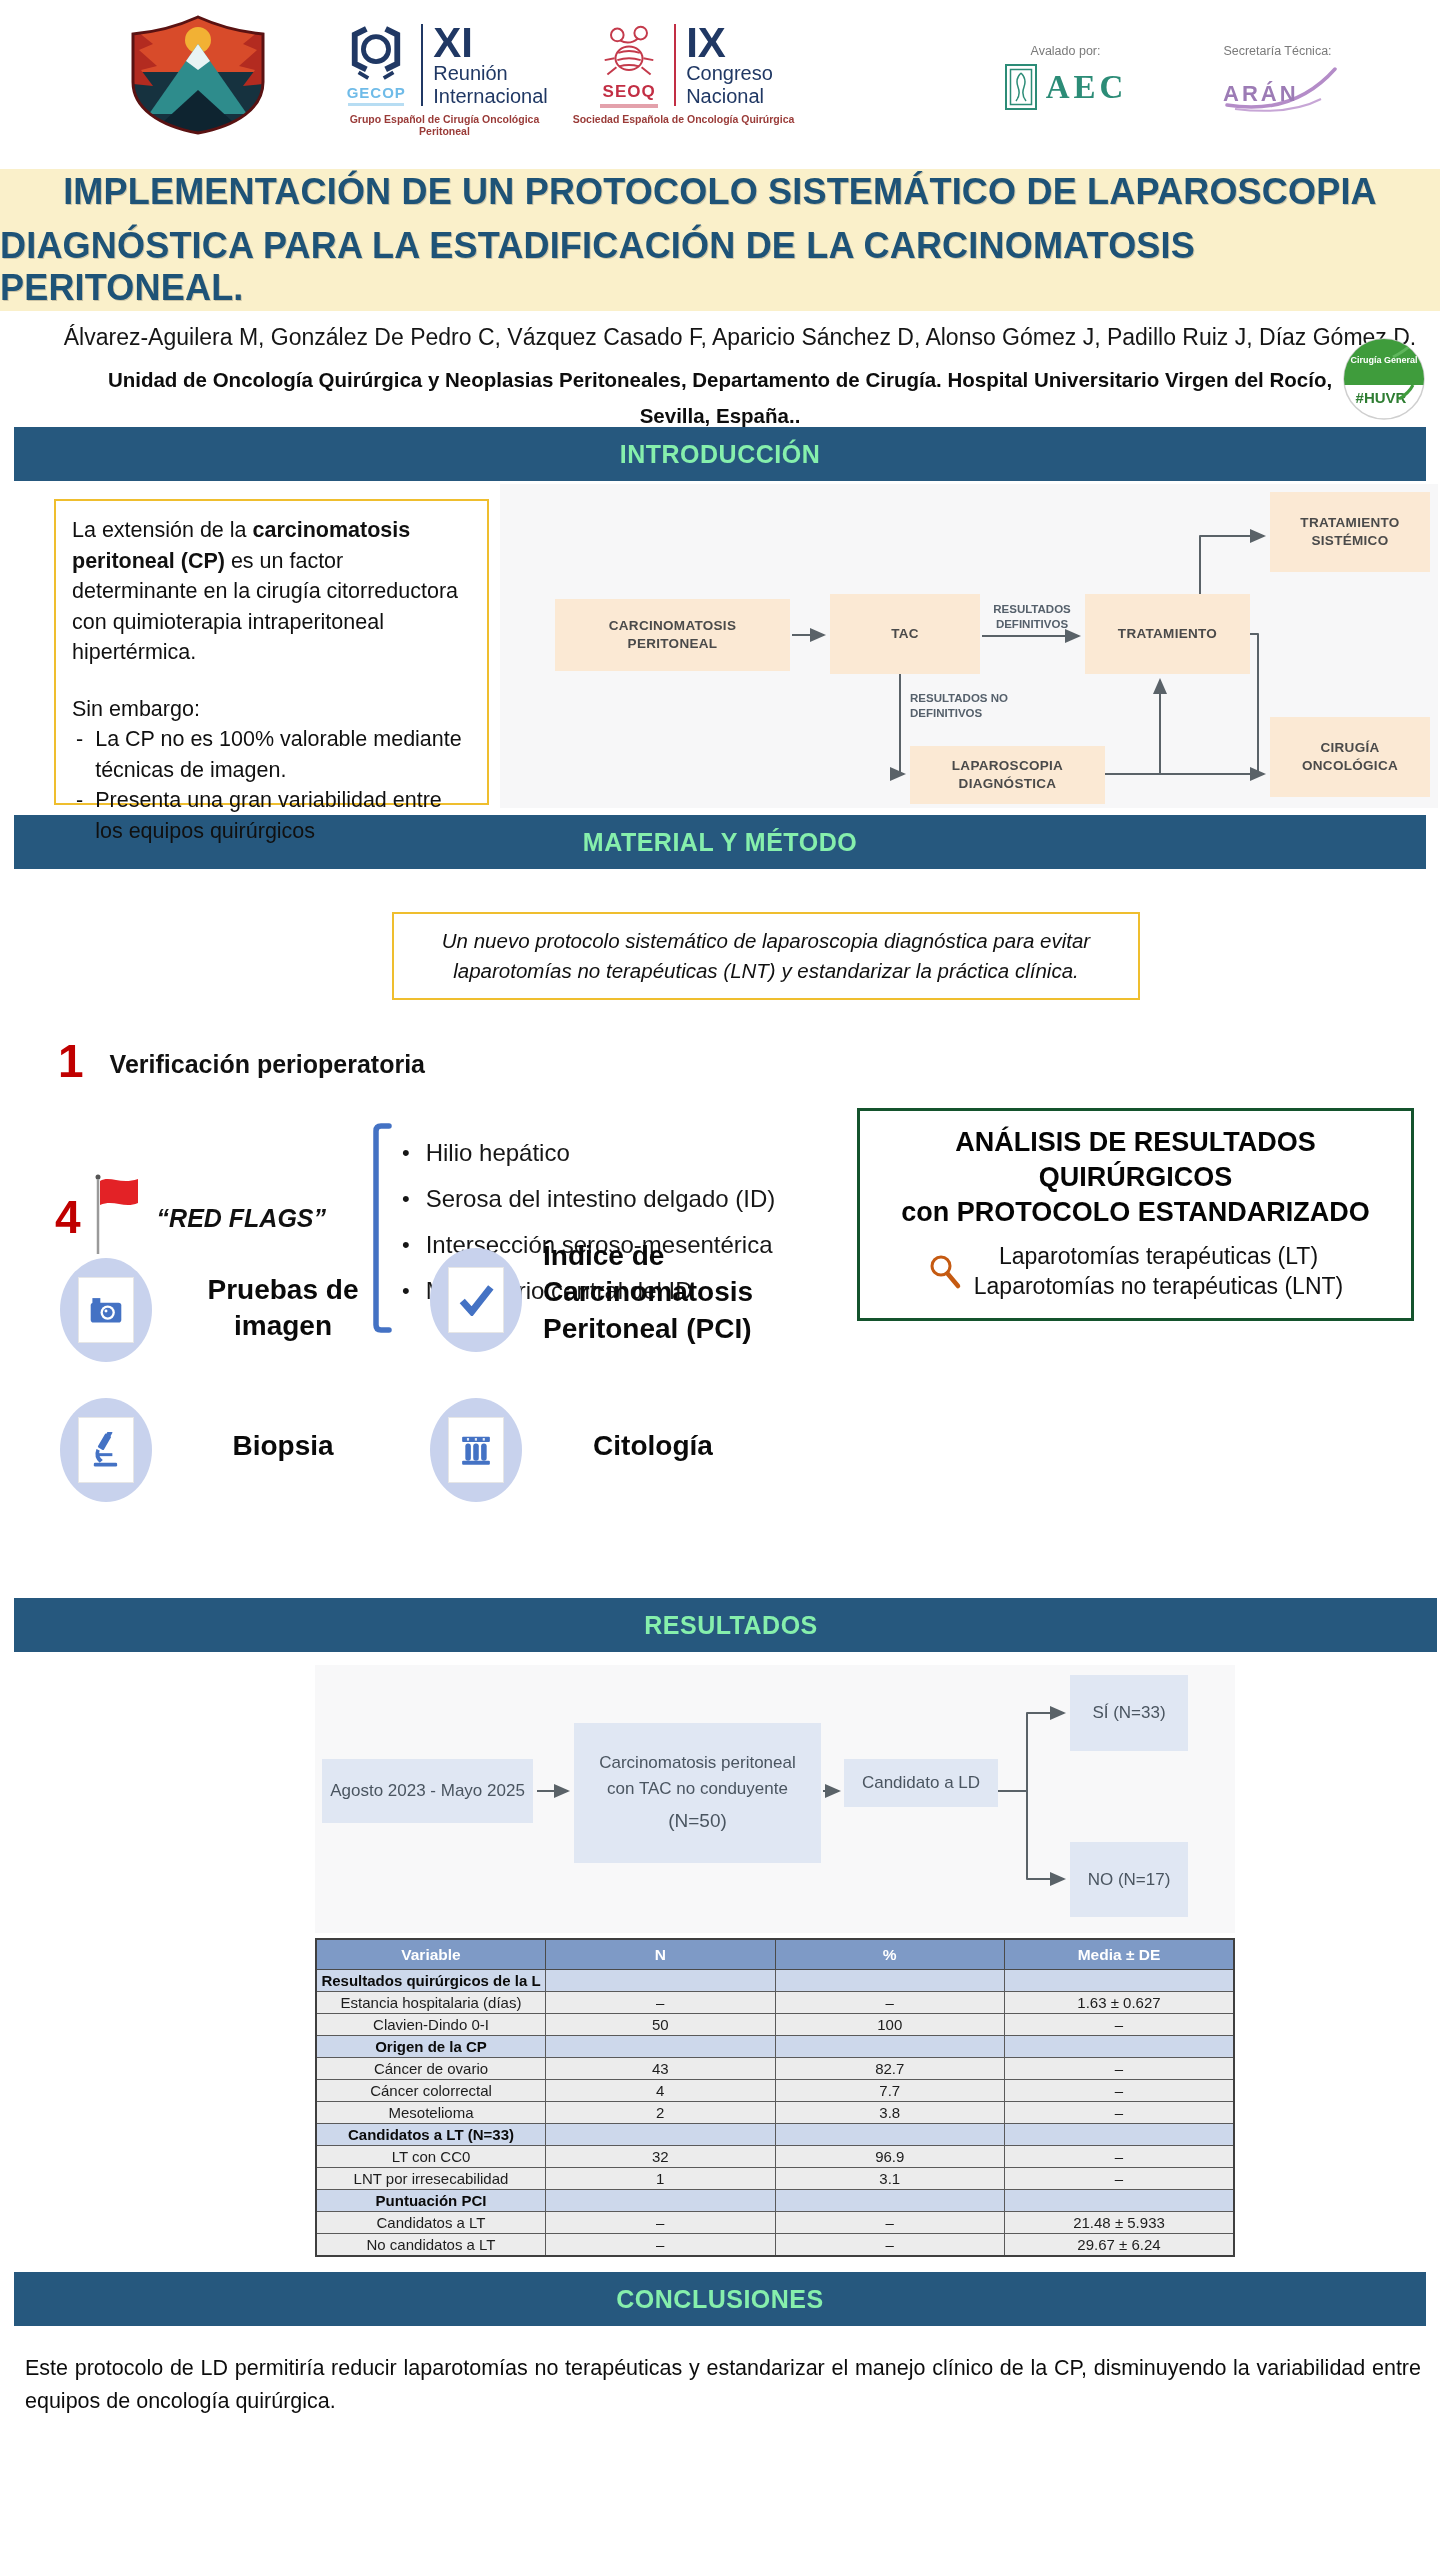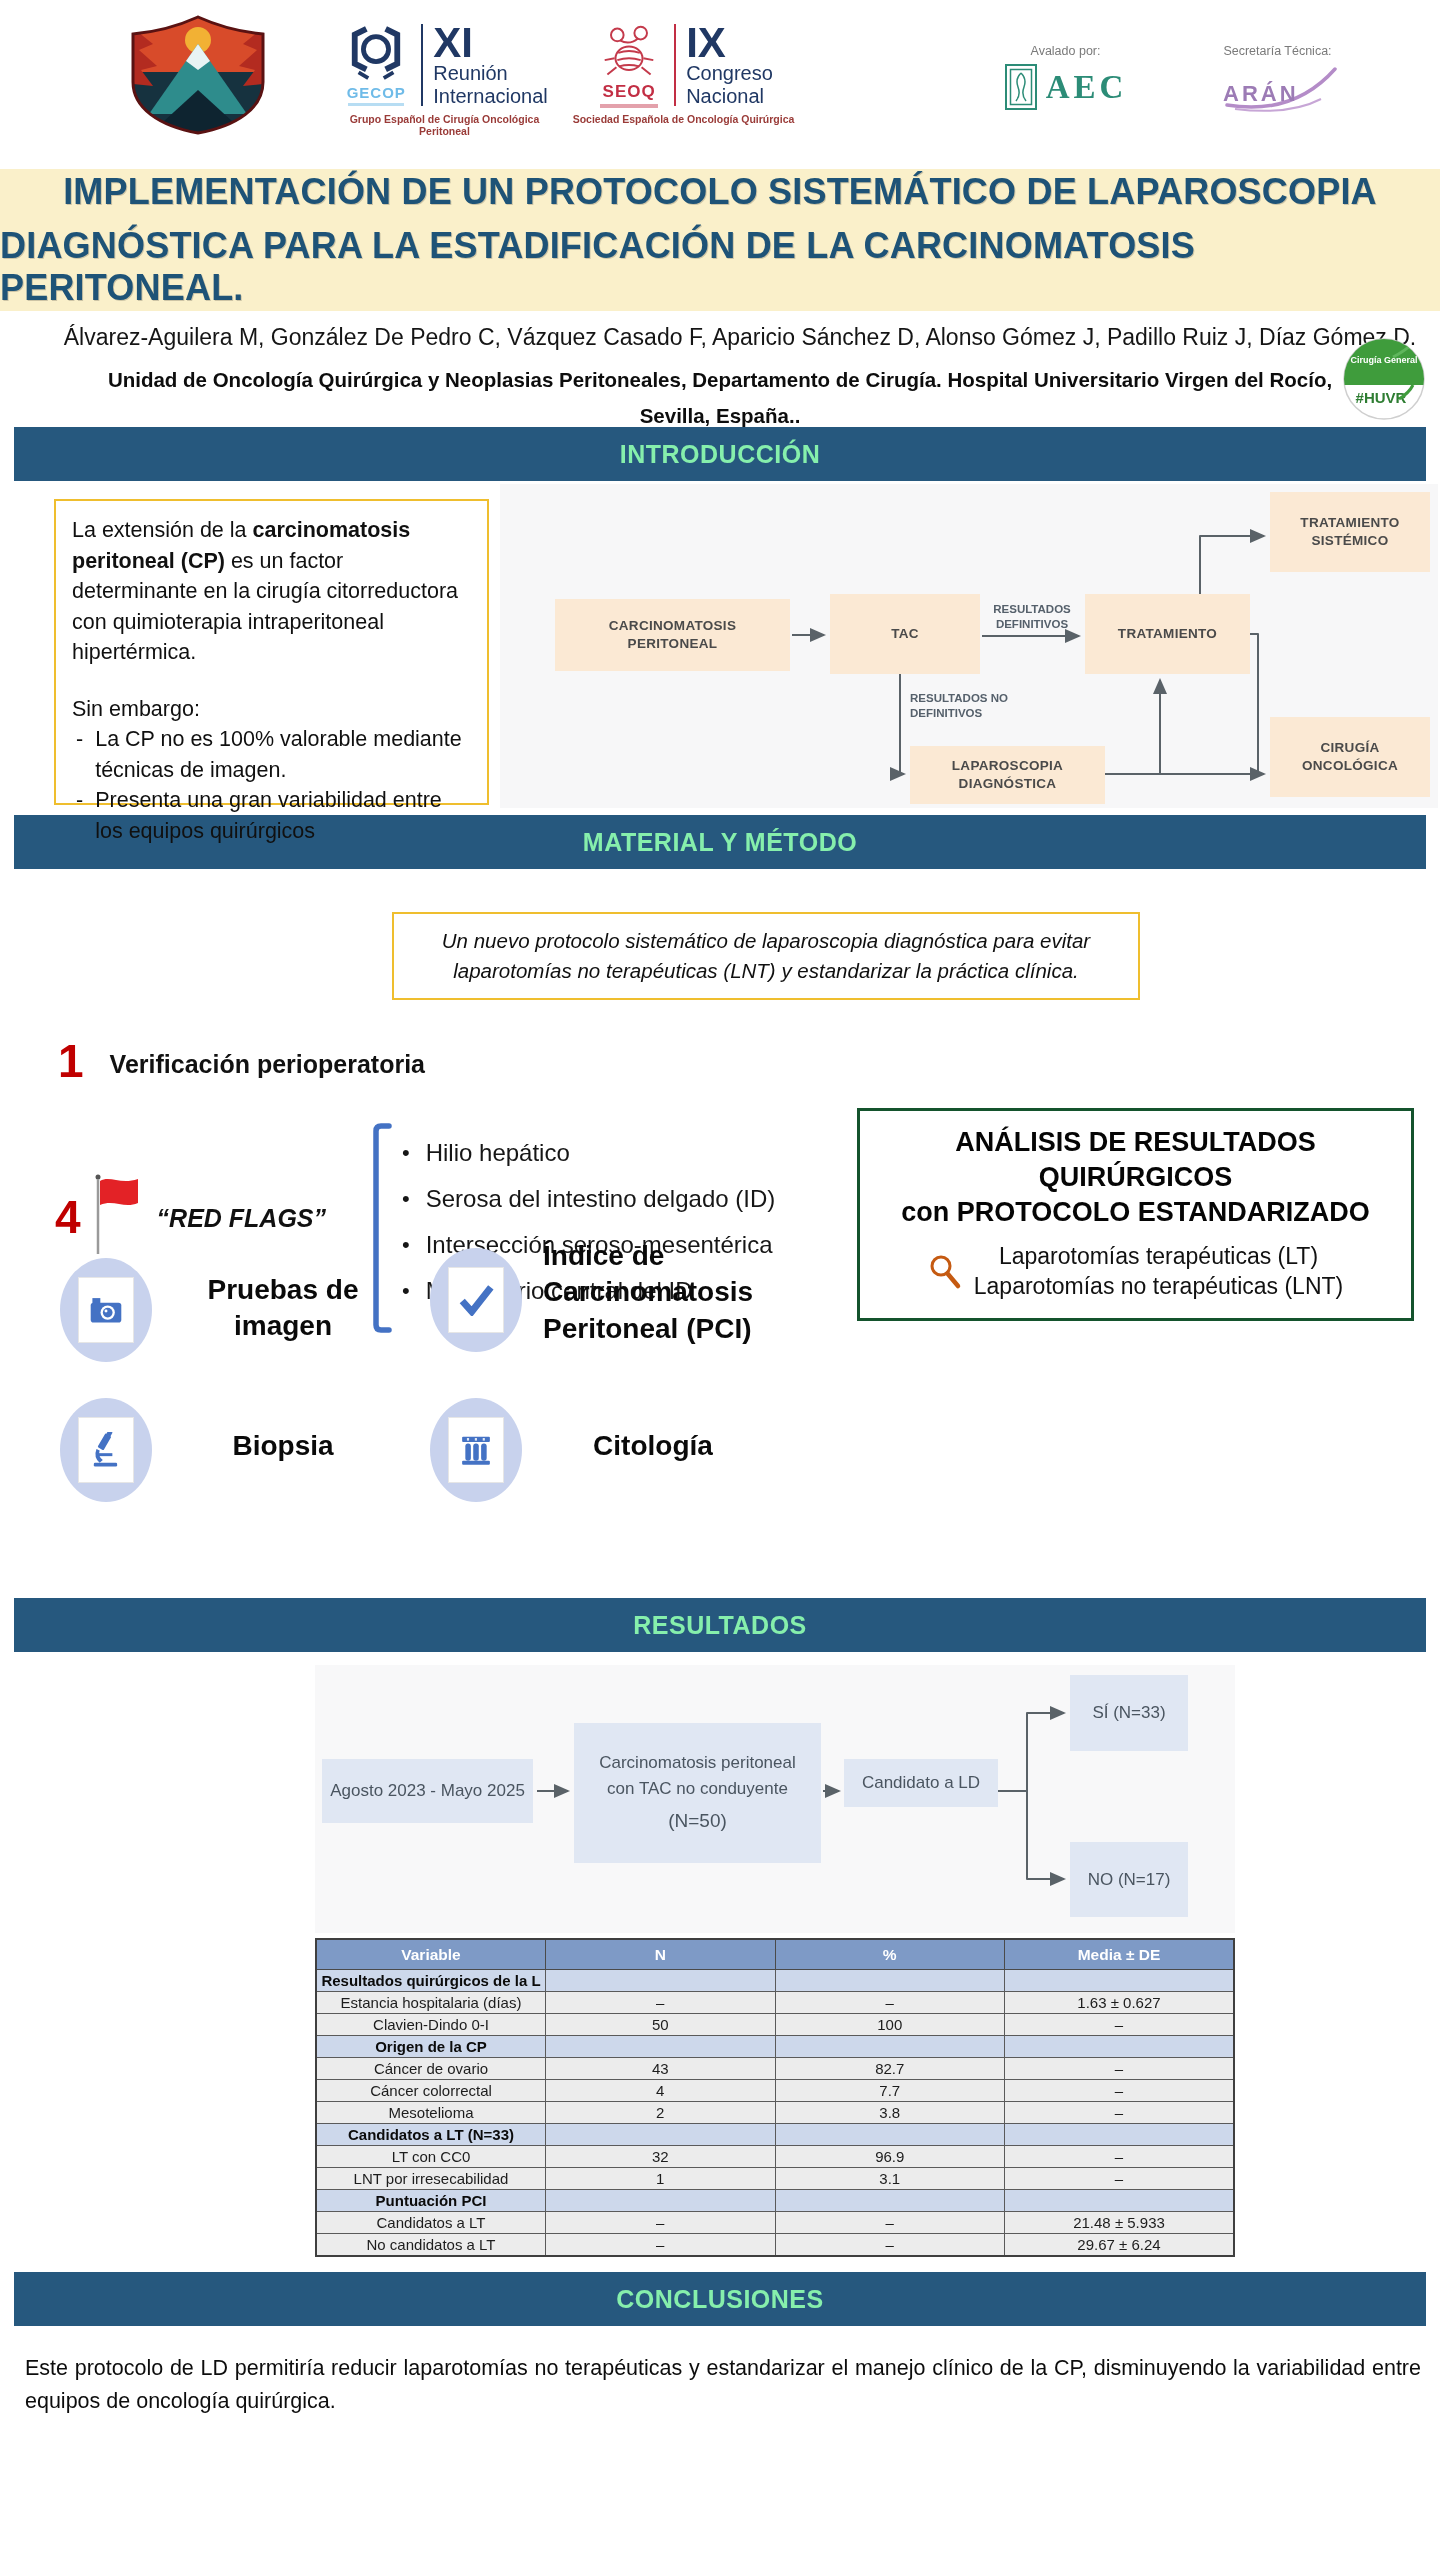--- a/index.html
+++ b/index.html
@@ -220,21 +220,21 @@
     <text x="38" y="68" text-anchor="middle" font-size="15" font-weight="bold" fill="#2E7D32" font-family="Liberation Sans, sans-serif">#HUVR</text>
     <path d="M56,64 q10,-6 14,-14" fill="none" stroke="#3F9C3C" stroke-width="3"></path>
   </svg>
 
   <div class="abs banner" style="top:427px;">
     <span>INTRODUCCIÓN</span>
   </div>
   <div class="abs banner" style="top:815px;">
     <span>MATERIAL Y MÉTODO</span>
   </div>
-  <div class="abs banner" style="top:1598px;">
+  <div class="abs banner" style="top:1598px;padding-left:11px;">
     <span>RESULTADOS</span>
   </div>
   <div class="abs banner" style="top:2272px;">
     <span>CONCLUSIONES</span>
   </div>
 
   <div class="abs intro-box">
     <div><span>La extensión de la </span><b>carcinomatosis peritoneal (CP)</b><span> es un factor determinante en la cirugía citorreductora con quimioterapia intraperitoneal hipertérmica.</span></div>
     <div class="p2">Sin embargo:</div>
     <div class="hy-item">

